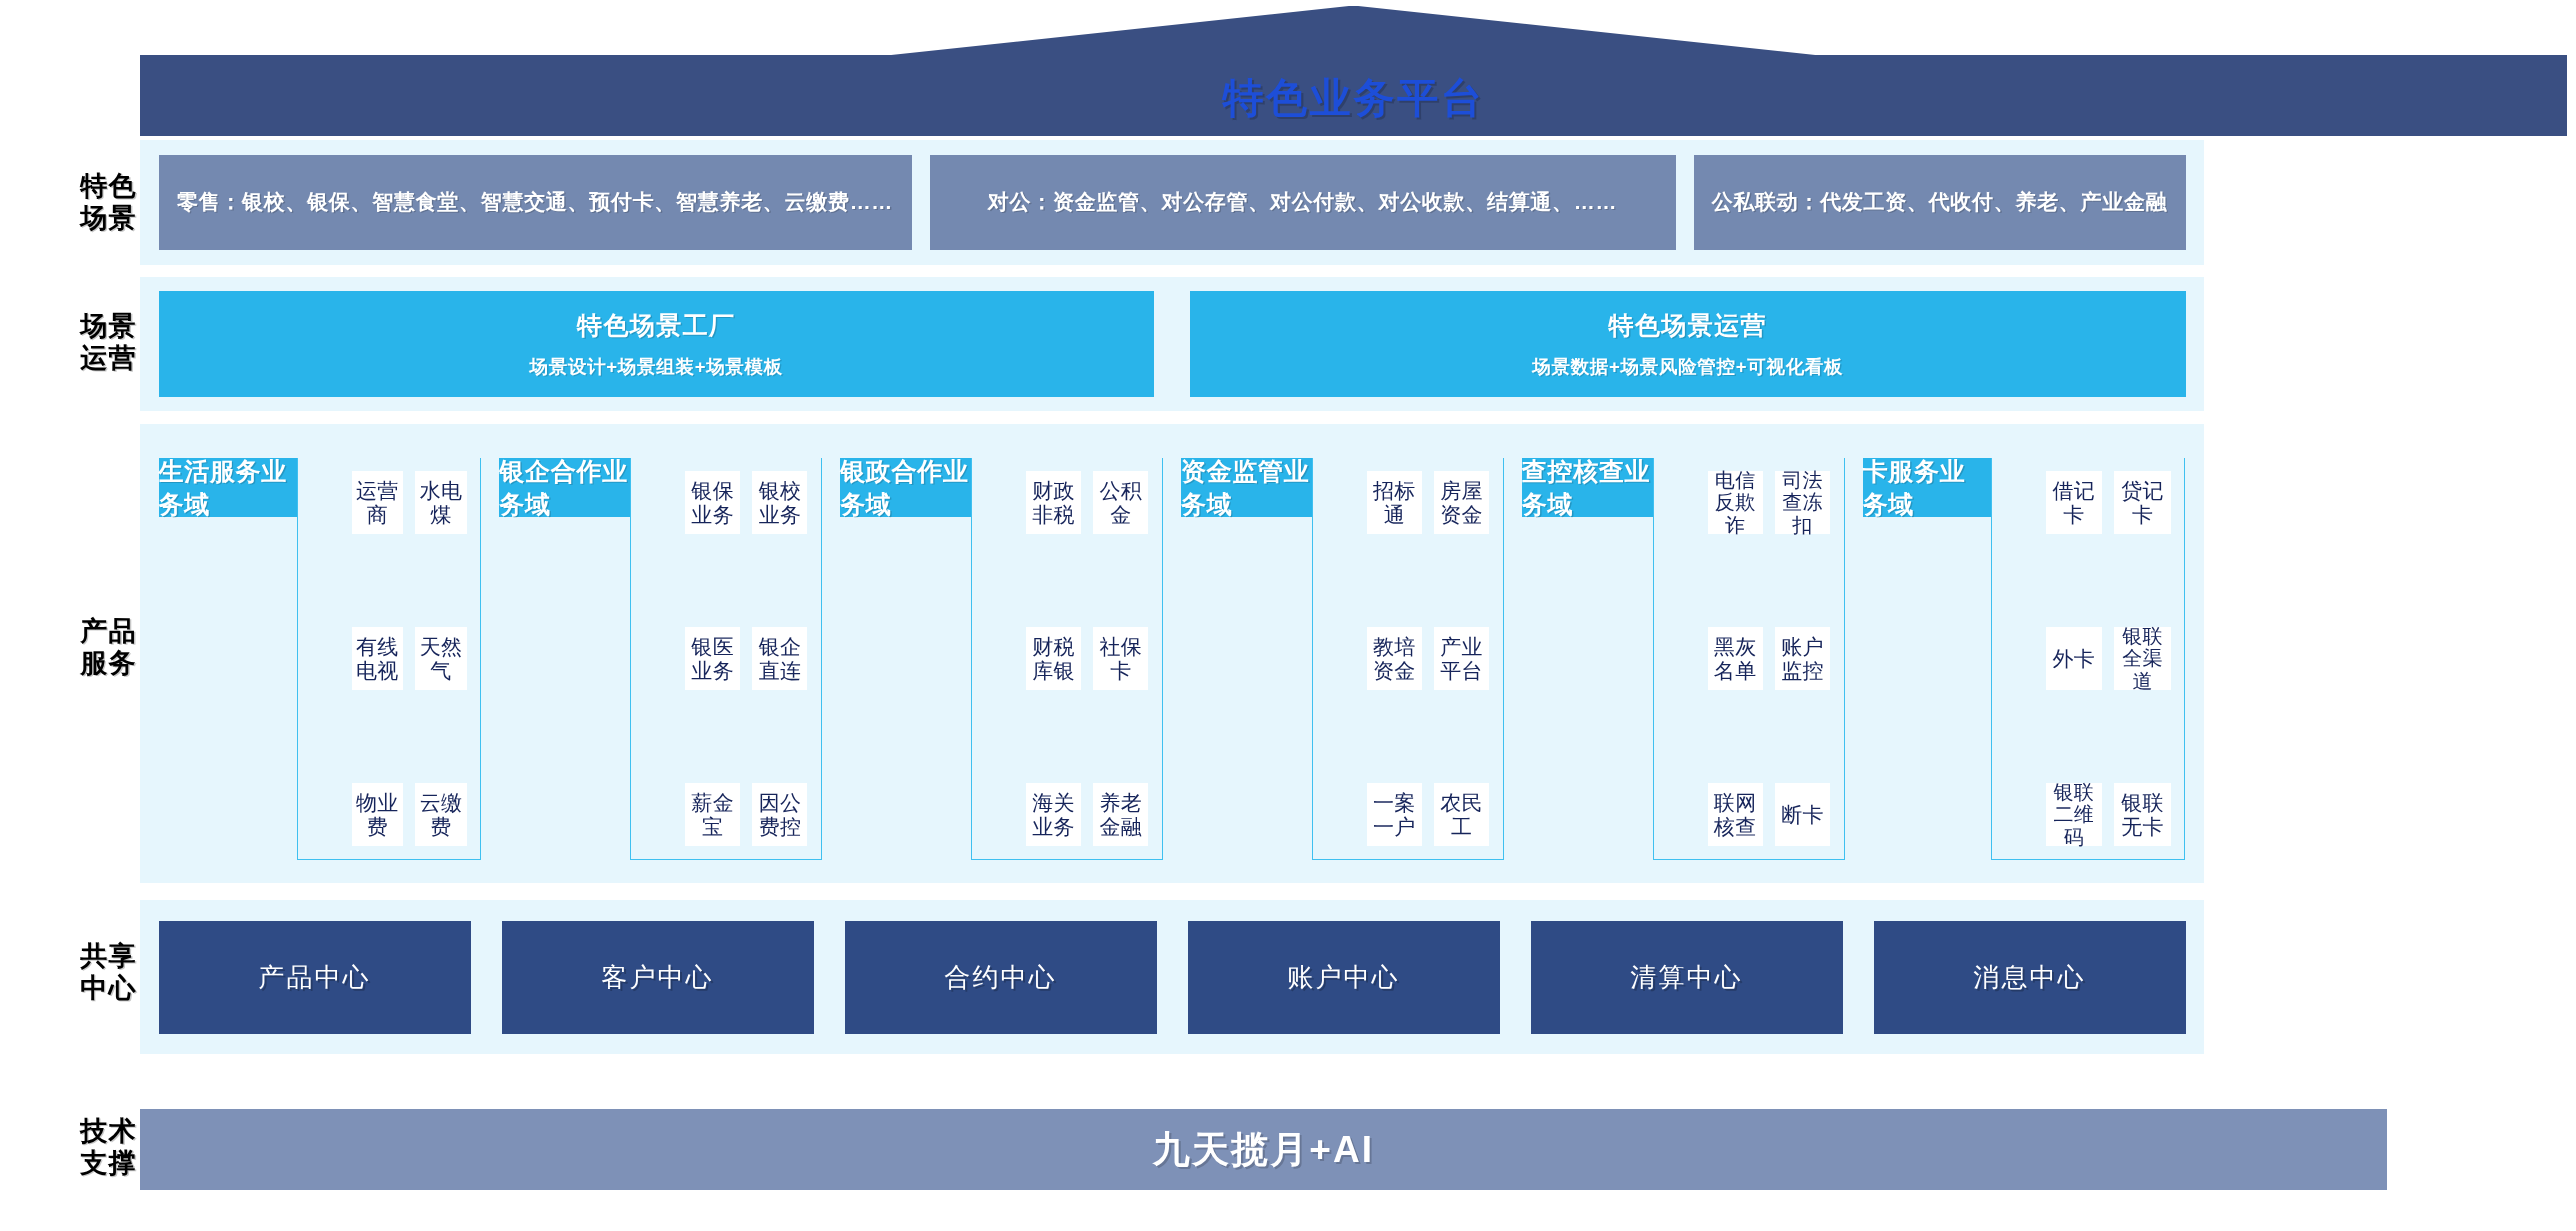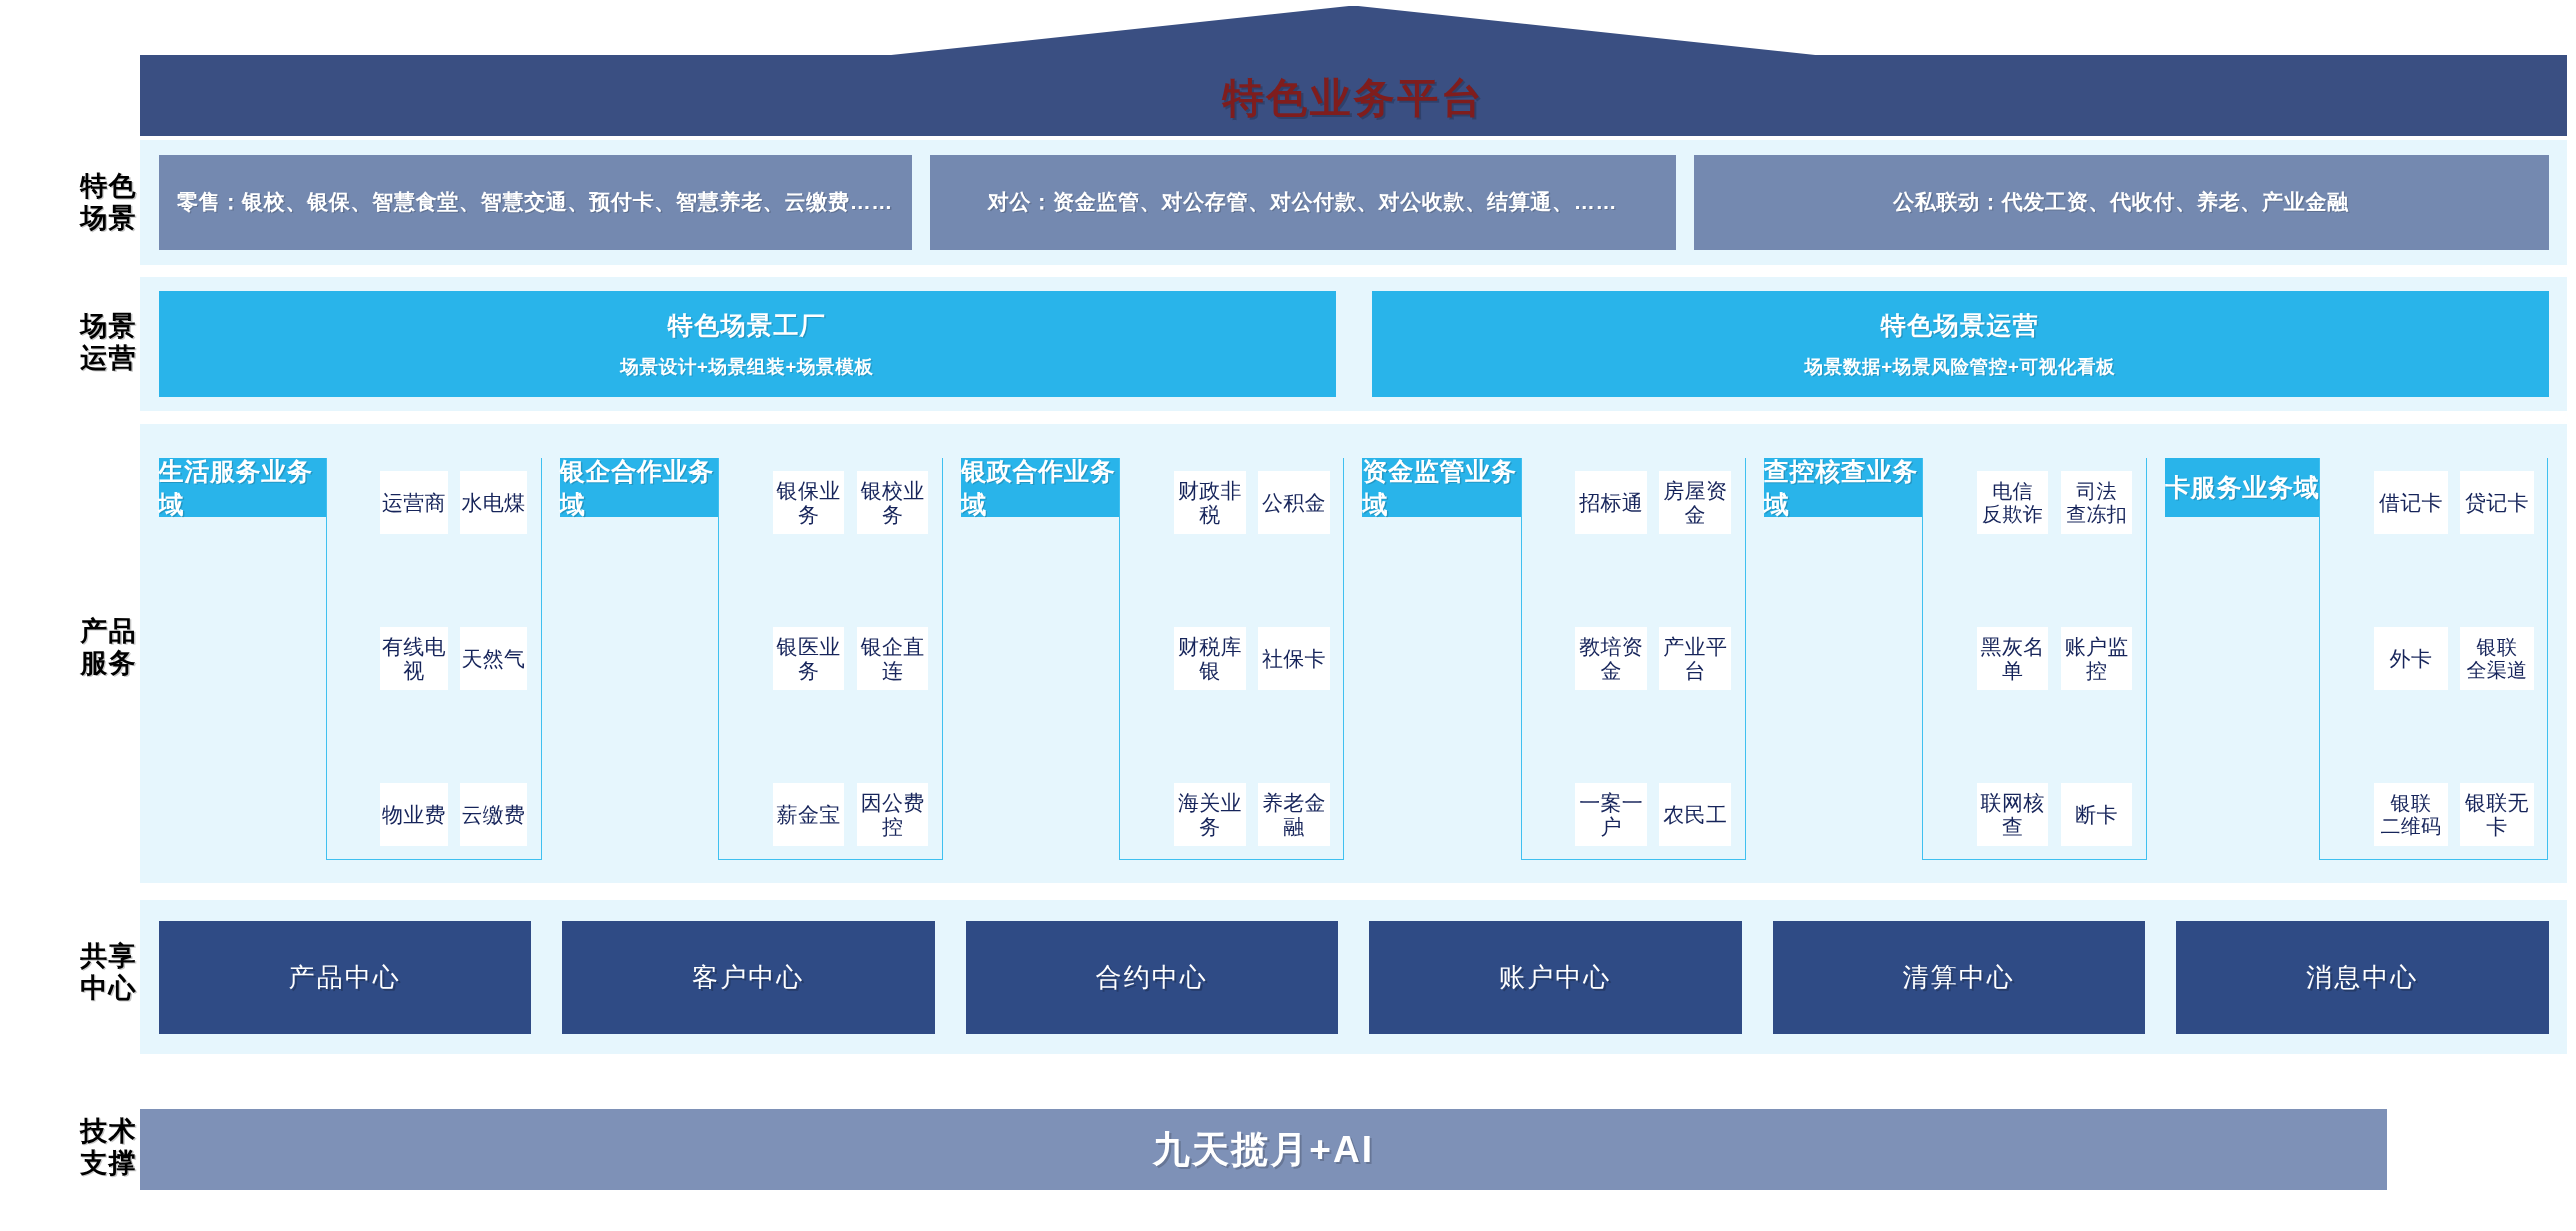--- a/index.html
+++ b/index.html
@@ -16,37 +16,37 @@
   #header-banner .roof{
     position:absolute;inset:0;
     background:#3A4F82;
     clip-path:polygon(0% 100%, 50% 0%, 100% 100%, 100% 100%, 0% 100%);
   }
   #header-banner .roof-body{
     position:absolute;left:0;right:0;bottom:0;height:81px;background:#3A4F82;
   }
   #header-title{
     position:absolute;left:0;right:0;bottom:9.6px;
-    text-align:center;color:#7f1d1d;
+    text-align:center;color:#1d4ed8;
     font-size:41px;font-weight:bold;letter-spacing:2.7px;
     text-shadow:2.1px 2.1px 0 rgba(0,0,0,.18);
   }
 
   
   .row-label{
     position:absolute;left:0;width:137px;
     text-align:right;font-weight:bold;color:#000000;
     font-size:27px;line-height:1.18;letter-spacing:1.4px;
     text-shadow:1.4px 1.4px 0 rgba(0,0,0,.22);
   }
   .row-label span{display:block;}
 
   
   .band{
-    position:absolute;left:140px;width:2427px;
+    position:absolute;left:140px;width:2064px;
     background:#E6F6FD;
   }
 
   
   #band-scenario{top:140px;height:125px;}
   #band-scenario .inner{
     position:absolute;left:0;right:0;top:15px;bottom:15px;
     display:flex;gap:18px;padding:0 18.5px;box-sizing:border-box;
   }
   .scenario-box{

